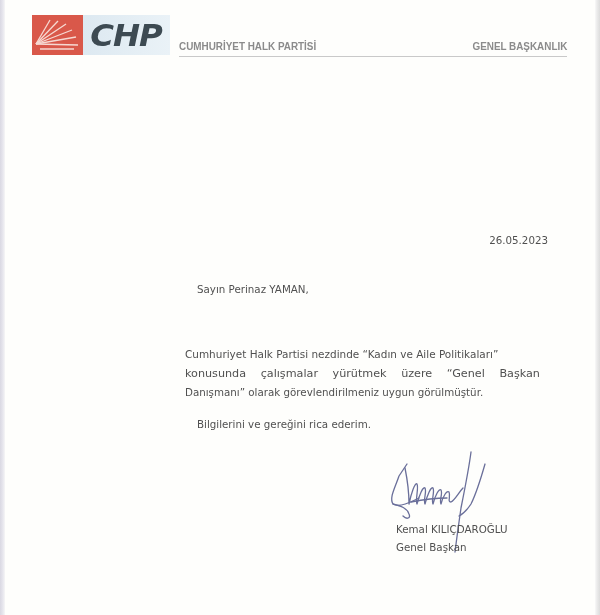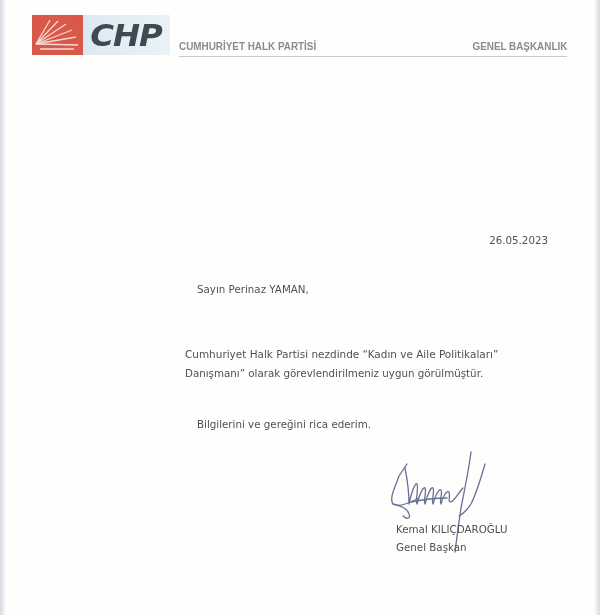--- a/index.html
+++ b/index.html
@@ -174,20 +174,28 @@
   <div class="letterhead-left">CUMHURİYET HALK PARTİSİ</div>
   <div class="letterhead-right">GENEL BAŞKANLIK</div>
   <div class="header-rule"></div>
 
   <div class="doc-text date">26.05.2023</div>
 
   <div class="doc-text salutation">Sayın Perinaz YAMAN,</div>
 
   <div class="body-para">
     <span class="body-line" style="transform: scaleX(0.935);">Cumhuriyet Halk Partisi nezdinde “Kadın ve Aile Politikaları”</span>
+    <span class="body-line justify">
+      <span>konusunda</span>
+      <span>çalışmalar</span>
+      <span>yürütmek</span>
+      <span>üzere</span>
+      <span>“Genel</span>
+      <span>Başkan</span>
+    </span>
     <span class="body-line" style="transform: scaleX(0.92);">Danışmanı” olarak görevlendirilmeniz uygun görülmüştür.</span>
   </div>
 
   <div class="doc-text closing">Bilgilerini ve gereğini rica ederim.</div>
 
   <div class="signature">
     <svg width="110" height="110" viewBox="0 0 110 110">
       <g fill="none" stroke="#6a6f9a" stroke-width="1.3" stroke-linecap="round" stroke-linejoin="round">
         <path d="M22 16 L14 28 M14 28 C10 40 4 50 8 56 C14 60 26 54 34 50"></path>
         <path d="M8 56 C16 58 22 60 24 66 C26 70 22 72 18 68"></path>

